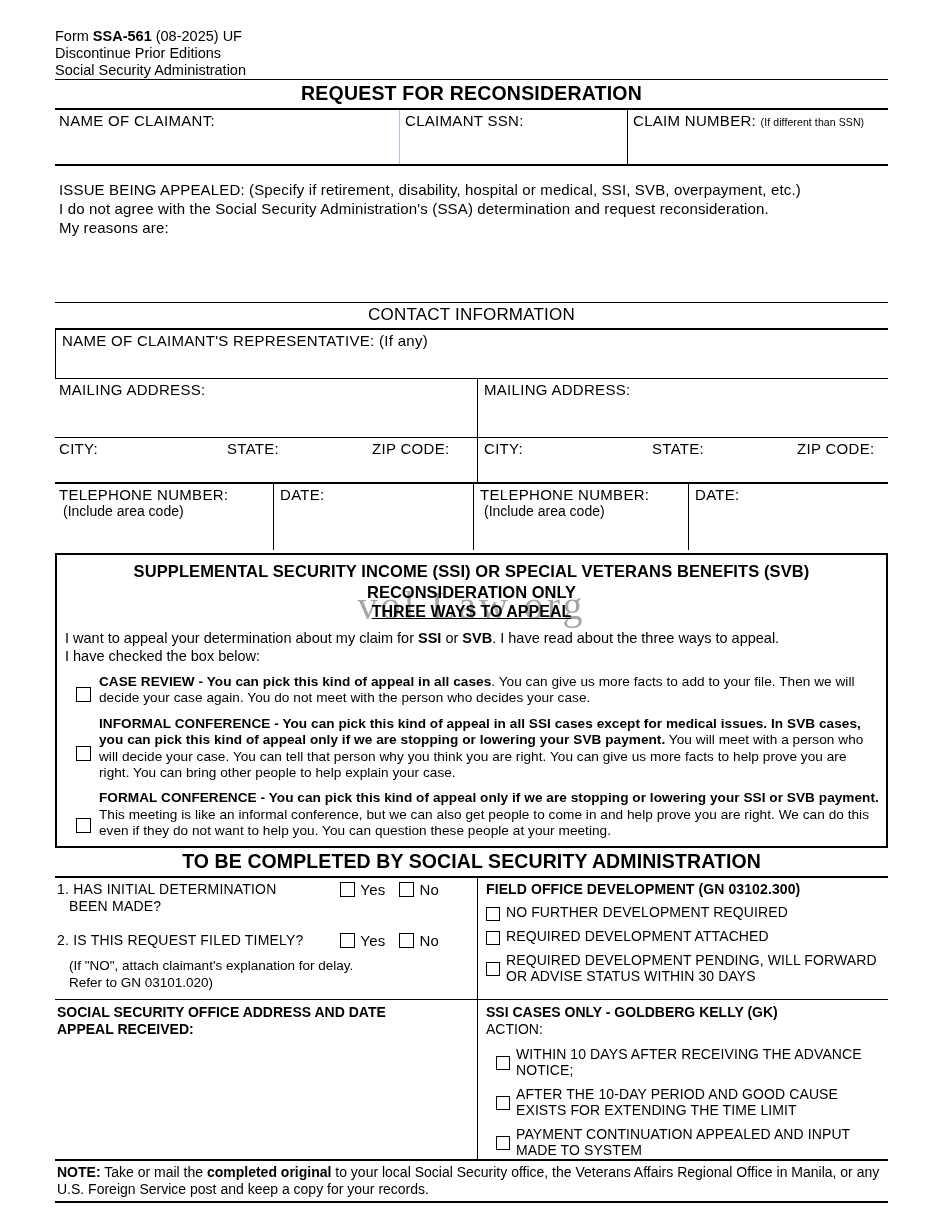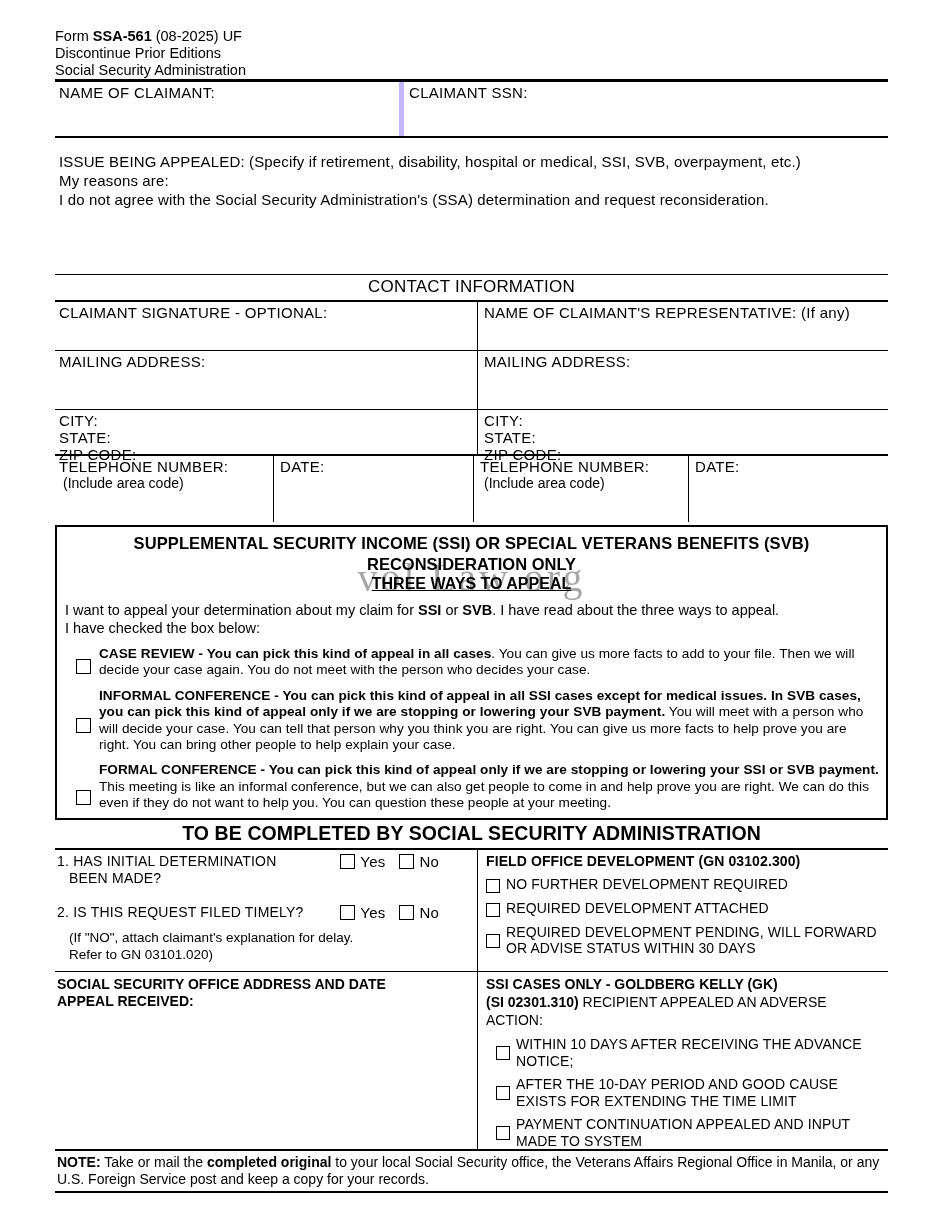--- a/index.html
+++ b/index.html
@@ -49,21 +49,21 @@
     letter-spacing: 0.2px;
     padding: 2px 0 3px 0;
   }
 
   
   .row-claimant {
     display: flex;
     height: 54px;
   }
   .cell-name  { width: 340px; padding: 2px 0 0 4px; }
-  .cell-ssn   { width: 222px; padding: 2px 0 8px 5px; border-left: 5px solid #c4b5fd; }
+  .cell-ssn   { width: 222px; padding: 2px 0 8px 5px; border-left: 1px solid #c4b5fd; }
   .cell-claim { flex: 1;      padding: 2px 0 0 5px; border-left: 1px solid #000; }
   .lbl { font-size: 15px; letter-spacing: 0.3px; white-space: nowrap; }
   .lbl-sm { font-size: 10.5px; letter-spacing: 0.1px; }
 
   
   .issue {
     padding: 14px 0 0 4px;
     font-size: 15px;
     line-height: 19px;
     letter-spacing: 0.15px;
@@ -78,21 +78,21 @@
     letter-spacing: 0.2px;
     padding: 2px 0 3px 0;
   }
   .two-col { display: flex; }
   .col-l { width: 418px; padding: 2px 0 0 4px; }
   .col-r { flex: 1; padding: 2px 0 0 6px; border-left: 1px solid #000; }
   .h-sig  { height: 48px; }
   .h-mail { height: 58px; }
   .h-city { height: 44px; }
   .h-tel  { height: 66px; }
-  .citybar { display: flex; font-size: 15px; letter-spacing: 0.3px; flex-direction: column; }
+  .citybar { display: flex; font-size: 15px; letter-spacing: 0.3px; }
   .citybar .c1 { width: 168px; }
   .citybar .c2 { width: 145px; }
   .citybar .c3 { flex: 1; text-align: left; }
   .telrow { display: flex; }
   .tel-l  { width: 214px; }
   .tel-r  { flex: 1; border-left: 1px solid #000; padding-left: 6px; }
   .tel-l2 { width: 208px; }
   .tel-r2 { flex: 1; border-left: 1px solid #000; padding-left: 6px; }
   .sub { font-size: 14px; padding-left: 4px; }
 
@@ -232,46 +232,48 @@
 
     <div class="hdr">
       <div class="hdr-left">
         <div><span>Form </span><span class="b">SSA-561</span><span> (08-2025) UF</span></div>
         <div>Discontinue Prior Editions</div>
         <div>Social Security Administration</div>
       </div>
     </div>
     <div class="hr-thin"></div>
 
+    <div class="form-title">REQUEST FOR RECONSIDERATION</div>
     <div class="hr-thick"></div>
 
     <div class="row-claimant">
       <div class="cell-name">
         <span class="lbl">NAME OF CLAIMANT:</span>
       </div>
       <div class="cell-ssn">
         <span class="lbl">CLAIMANT SSN:</span>
       </div>
+      <div class="cell-claim">
+        <span class="lbl">CLAIM NUMBER:</span>
+        <span class="lbl-sm">(If different than SSN)</span>
+      </div>
     </div>
     <div class="hr-thick"></div>
 
     <div class="issue">
       <div>ISSUE BEING APPEALED: (Specify if retirement, disability, hospital or medical, SSI, SVB, overpayment, etc.)</div>
+      <div>I do not agree with the Social Security Administration's (SSA) determination and request reconsideration.</div>
       <div>My reasons are:</div>
-      <div>I do not agree with the Social Security Administration's (SSA) determination and request reconsideration.</div>
     </div>
     <div class="hr-thin"></div>
 
     <div class="sect-title">CONTACT INFORMATION</div>
     <div class="hr-thick"></div>
 
     <div class="two-col h-sig">
-      <div class="col-l">
-        <span class="lbl">CLAIMANT SIGNATURE - OPTIONAL:</span>
-      </div>
       <div class="col-r">
         <span class="lbl">NAME OF CLAIMANT'S REPRESENTATIVE: (If any)</span>
       </div>
     </div>
     <div class="hr-thin"></div>
 
     <div class="two-col h-mail">
       <div class="col-l">
         <span class="lbl">MAILING ADDRESS:</span>
       </div>
@@ -403,21 +405,20 @@
     </div>
     <div class="hr-thin"></div>
 
     <div class="admin-row">
       <div class="admin-l" style="height:152px; padding-top:4px;">
         <div class="office-h">SOCIAL SECURITY OFFICE ADDRESS AND DATE</div>
         <div class="office-h">APPEAL RECEIVED:</div>
       </div>
       <div class="admin-r" style="padding-top:4px;">
         <div class="gk-h">SSI CASES ONLY - GOLDBERG KELLY (GK)</div>
-        <div><span class="gk-h">(SI 02301.310)</span><span class="gk-b"> RECIPIENT APPEALED AN ADVERSE</span></div>
         <div class="gk-b">ACTION:</div>
 
         <div class="cb-line cb-2line gk-indent">
           <div class="box"></div>
           <div class="t">WITHIN 10 DAYS AFTER RECEIVING THE ADVANCE NOTICE;</div>
         </div>
         <div class="cb-line cb-2line gk-indent">
           <div class="box"></div>
           <div class="t">AFTER THE 10-DAY PERIOD AND GOOD CAUSE EXISTS FOR EXTENDING THE TIME LIMIT</div>
         </div>

